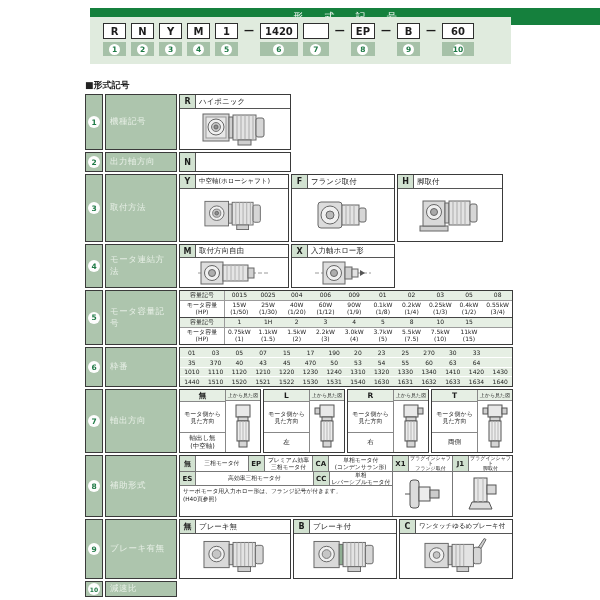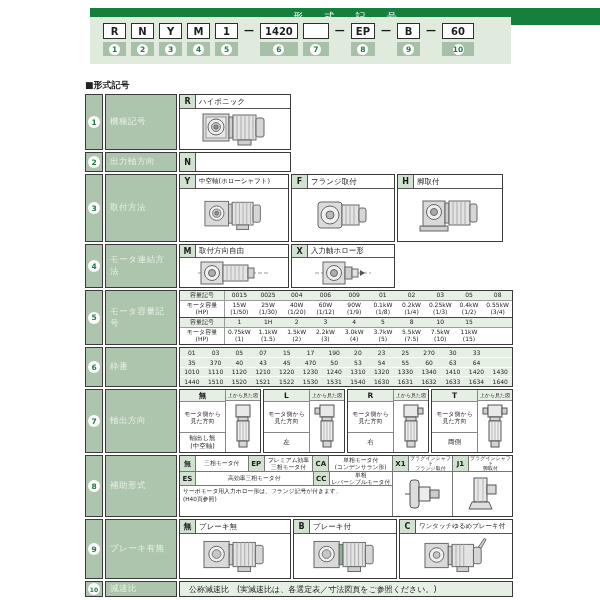--- a/index.html
+++ b/index.html
@@ -698,17 +698,14 @@
         </div>
       </div>
     </div>
   </div>
 
   <div class="trow r10">
     <div class="numcell">
         <div class="ncircle" style="font-size:6px">10</div>
       </div>
     <div class="labelcell">減速比</div>
-    <div class="content">
-      <div class="ratiobox">公称減速比　(実減速比は、各選定表／寸法図頁をご参照ください。)</div>
-    </div>
   </div>
 </div>
 
 </body></html>

